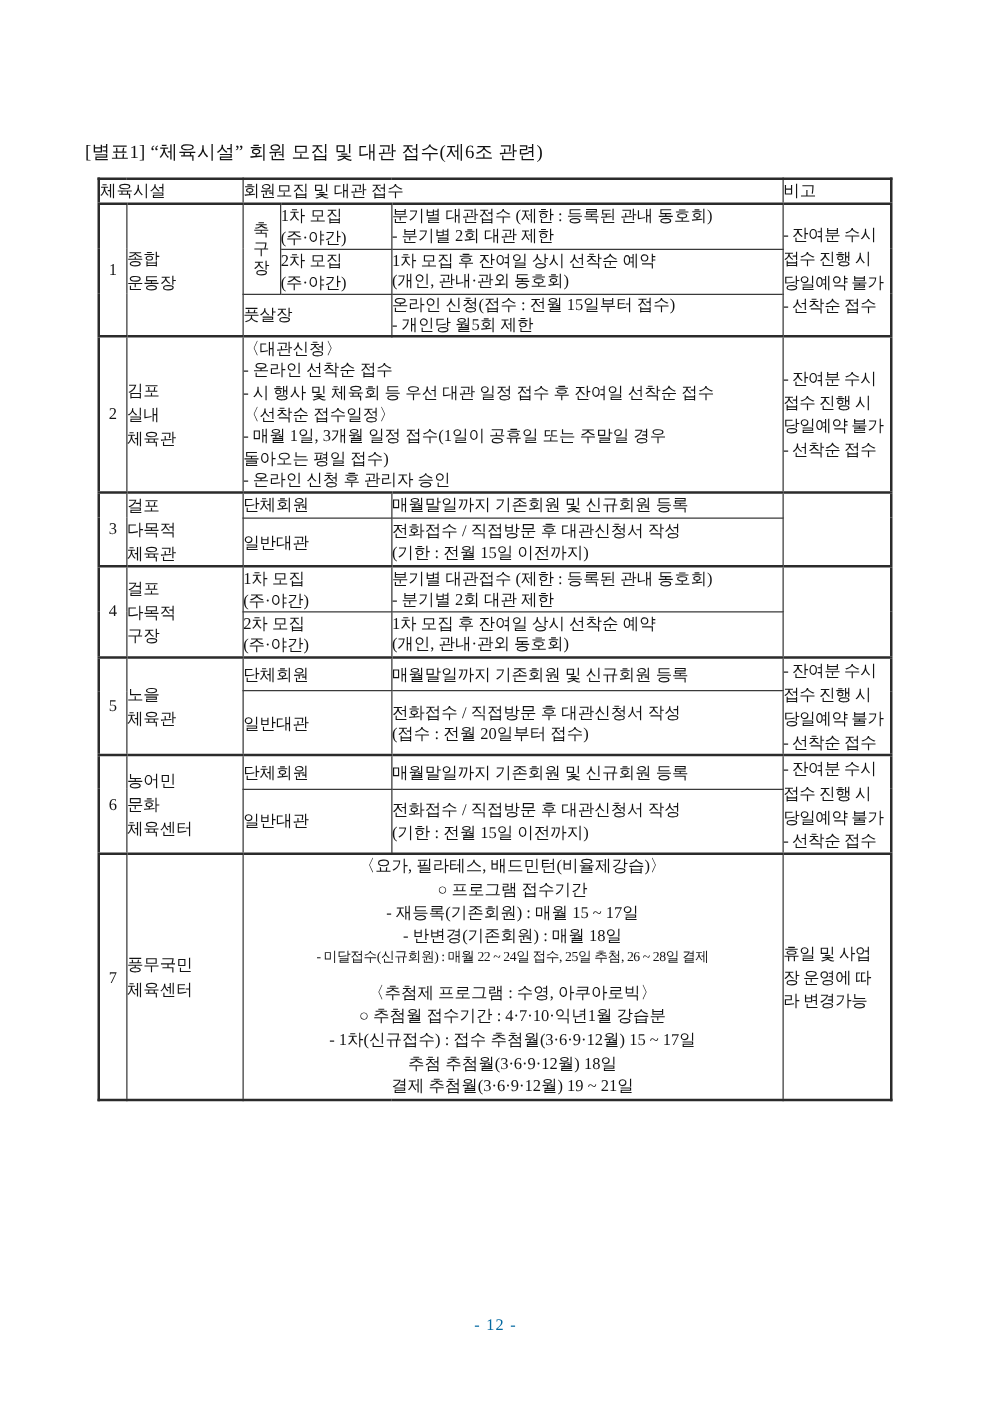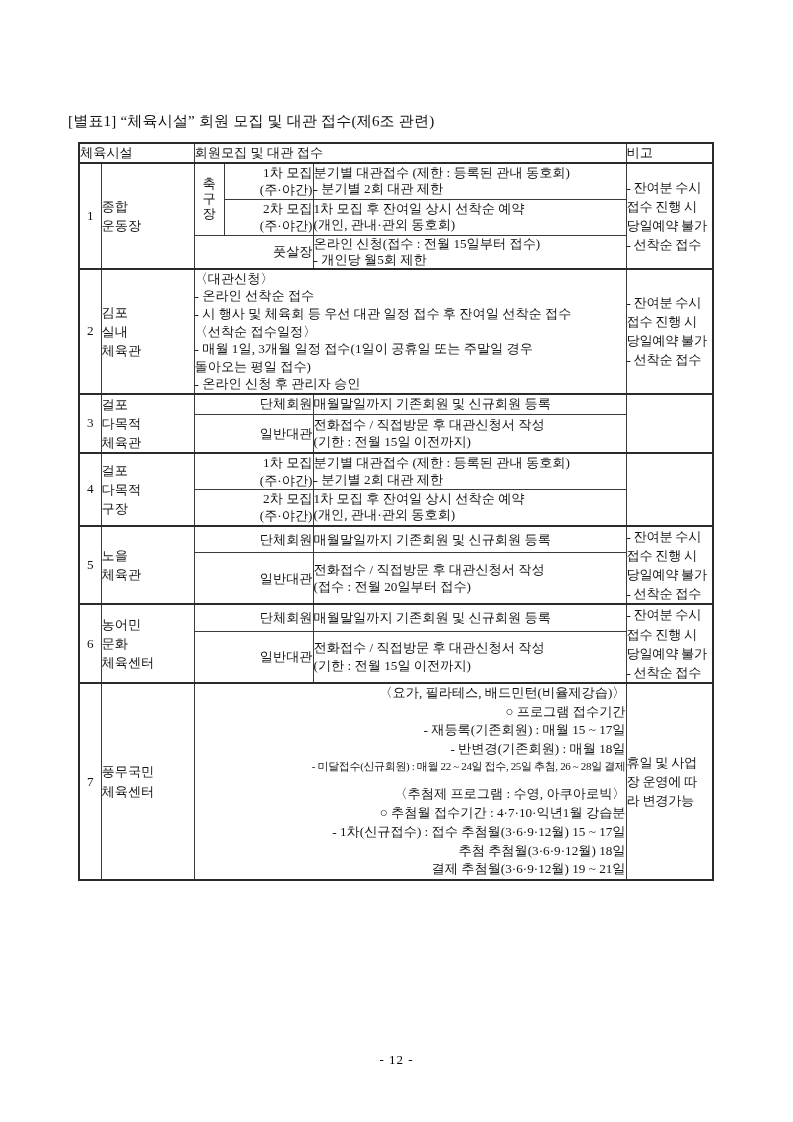--- a/index.html
+++ b/index.html
@@ -83,21 +83,21 @@
   }
   .vert-cell {
     text-align: center;
     line-height: 1.12;
     font-size: 13.2px;
     padding: 2px 1px;
     letter-spacing: 0;
   }
   .vert-cell span { display: block; }
   .sub-cell {
-    text-align: right;
+    text-align: left;
     line-height: 1.32;
     font-size: 13.2px;
     white-space: pre-line;
     padding: 3px 2px;
   }
   .body-cell {
     text-align: left;
     line-height: 1.33;
     font-size: 13.2px;
     white-space: pre-line;
@@ -109,42 +109,42 @@
     text-align: left;
     line-height: 1.45;
     font-size: 11.6px;
     white-space: pre-line;
     padding: 4px 3px 4px 5px;
     letter-spacing: -0.3px;
     margin-top: 30px;
   }
 
   .row7-body {
-    text-align: right;
+    text-align: center;
     line-height: 1.42;
     font-size: 13.2px;
     white-space: pre-line;
     padding: 6px 3px 7px 8px;
     font-family: Liberation Serif, serif;
   }
   .row7-body .small {
     font-size: 11px;
     letter-spacing: -0.35px;
     display: block;
   }
   .row7-body .blankline { display:block; height: 11px; }
 
   .page-number {
     position: absolute;
     left: 0;
     top: 1052px;
     width: 793px;
     text-align: center;
     font-size: 13px;
-    color: #000000;
+    color: #0369a1;
     letter-spacing: 1px;
   }
 
   
   tr.group-start > td { border-top: 2px solid #2b2b2b; }
 </style>
 </head>
 <body>
 
 <div class="page">

